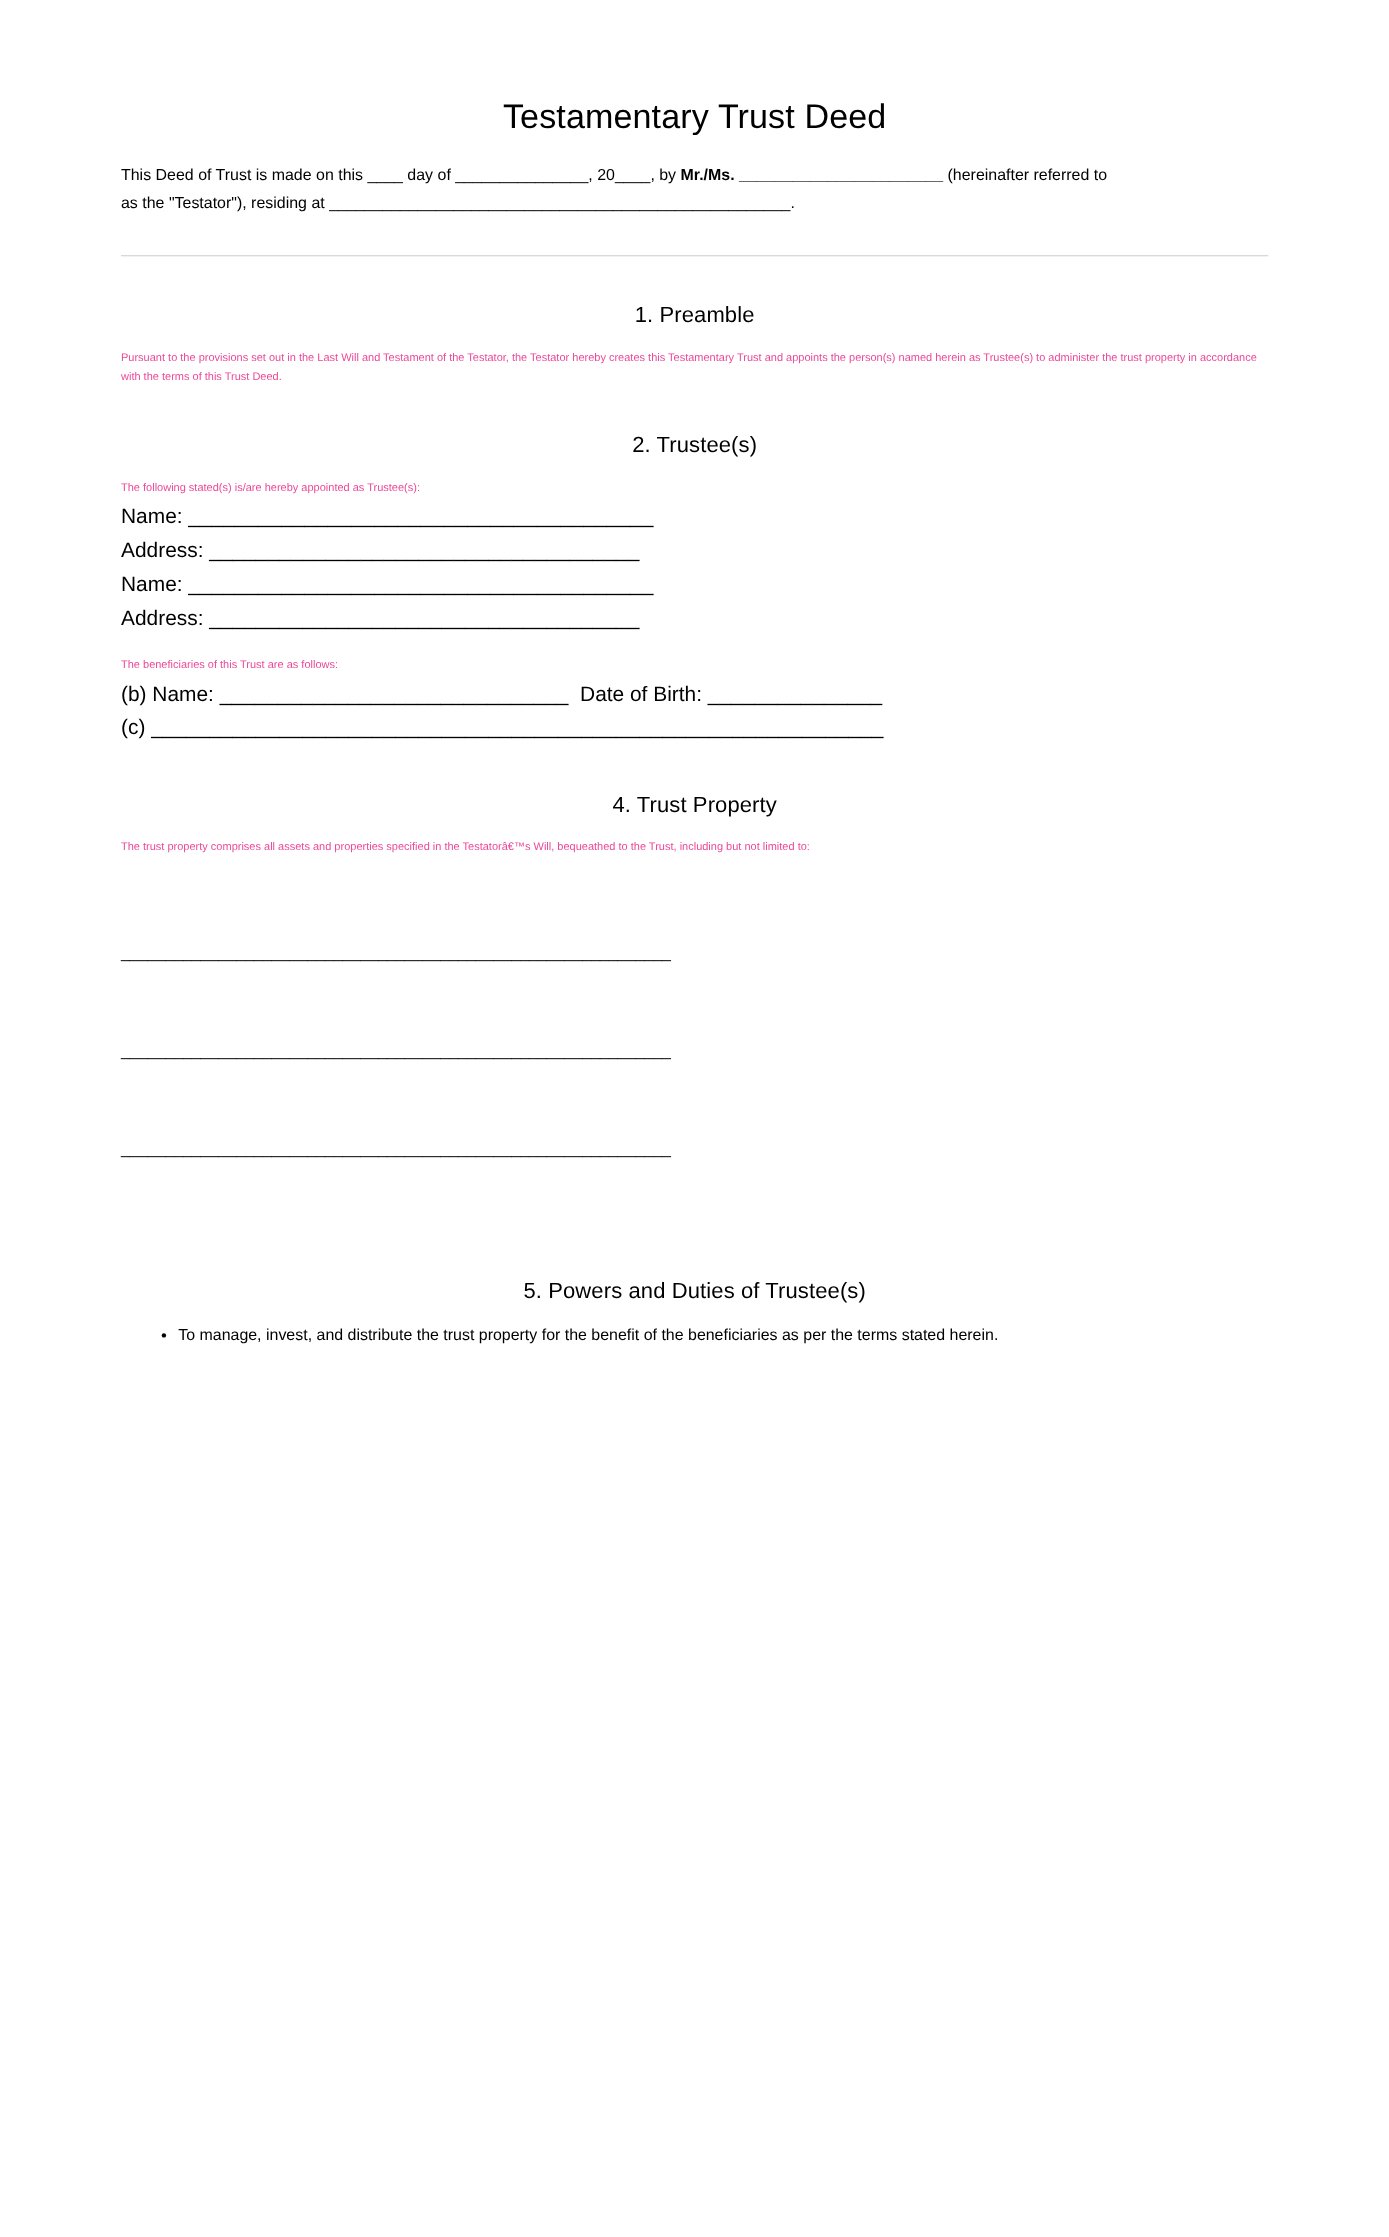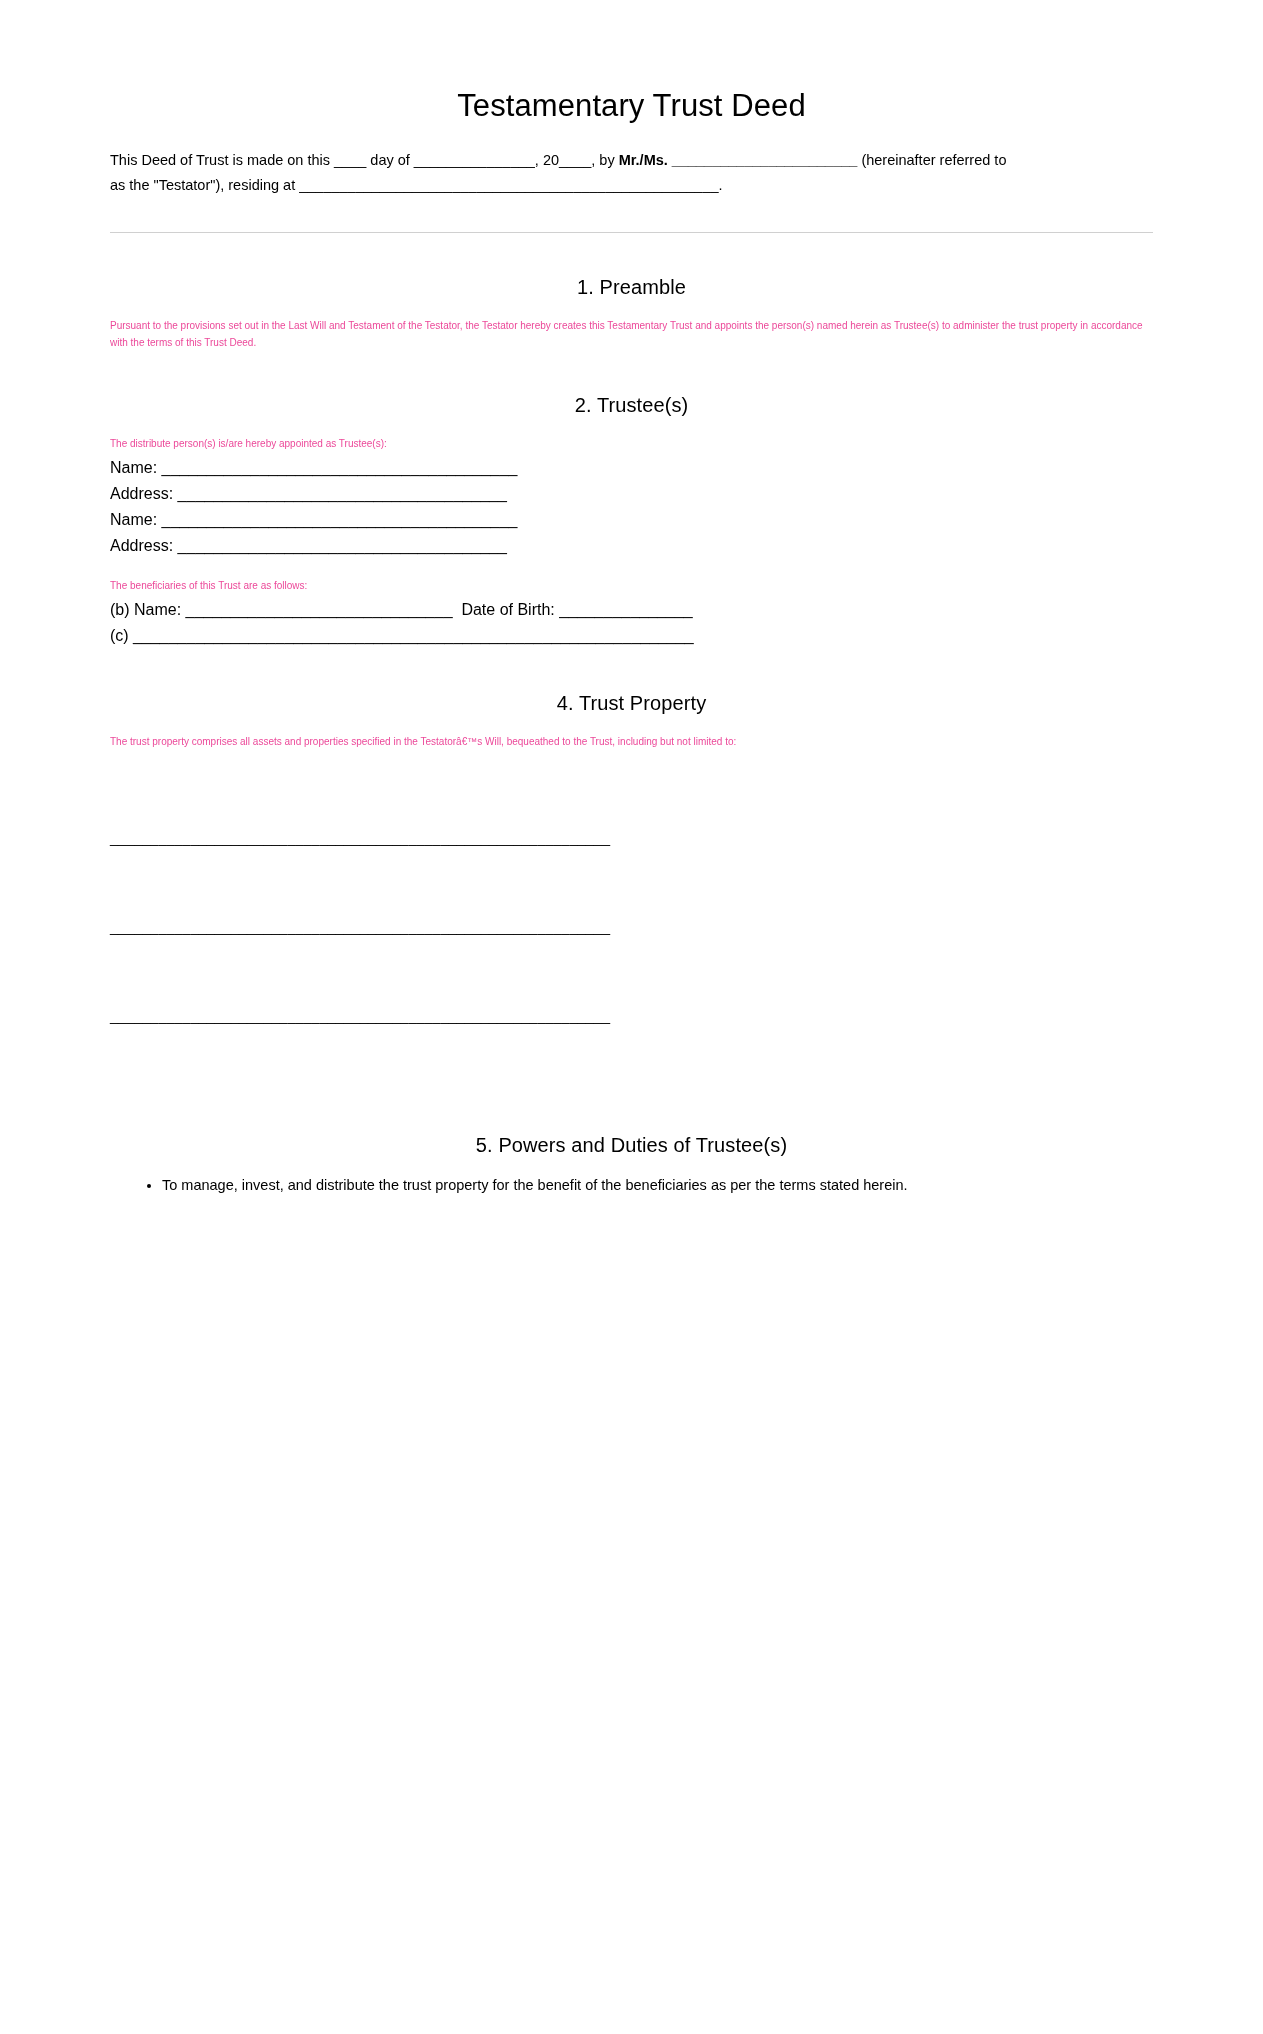--- a/index.html
+++ b/index.html
@@ -62,21 +62,21 @@
   }
 
   p.body-text {
     font-size: 10px;
     line-height: 1.72;
     margin: 18px 0 0 0;
     color: #ec4899;
   }
 
   .field-lines {
-    font-size: 16px;
+    font-size: 19px;
     line-height: 1.62;
     margin: 3px 0 0 0;
     color: #000;
   }
   .field-lines .row { white-space: pre; }
 
   .blank-lines {
     font-size: 14.5px;
     line-height: 2.05;
     margin: 14px 0 0 0;
@@ -104,21 +104,21 @@
     <h1 class="doc-title">Testamentary Trust Deed</h1>
 
     <p class="intro"><span>This Deed of Trust is made on this ____ day of _______________, 20____, by </span><b>Mr./Ms.</b><b> _______________________ </b><span>(hereinafter referred to</span><br><span>as the "Testator"), residing at ____________________________________________________.</span></p>
 
     <hr class="rule">
 
     <h2 class="section-heading">1. Preamble</h2>
     <p class="body-text">Pursuant to the provisions set out in the Last Will and Testament of the Testator, the Testator hereby creates this Testamentary Trust and appoints the person(s) named herein as Trustee(s) to administer the trust property in accordance with the terms of this Trust Deed.</p>
 
     <h2 class="section-heading">2. Trustee(s)</h2>
-    <p class="body-text">The distribute person(s) is/are hereby appointed as Trustee(s):</p>
+    <p class="body-text">The following stated(s) is/are hereby appointed as Trustee(s):</p>
     <div class="field-lines">
       <div class="row">Name: ________________________________________</div>
       <div class="row">Address: _____________________________________</div>
       <div class="row">Name: ________________________________________</div>
       <div class="row">Address: _____________________________________</div>
     </div>
 
     <p class="body-text">The beneficiaries of this Trust are as follows:</p>
     <div class="field-lines">
       <div class="row">(b) Name: ______________________________  Date of Birth: _______________</div>

